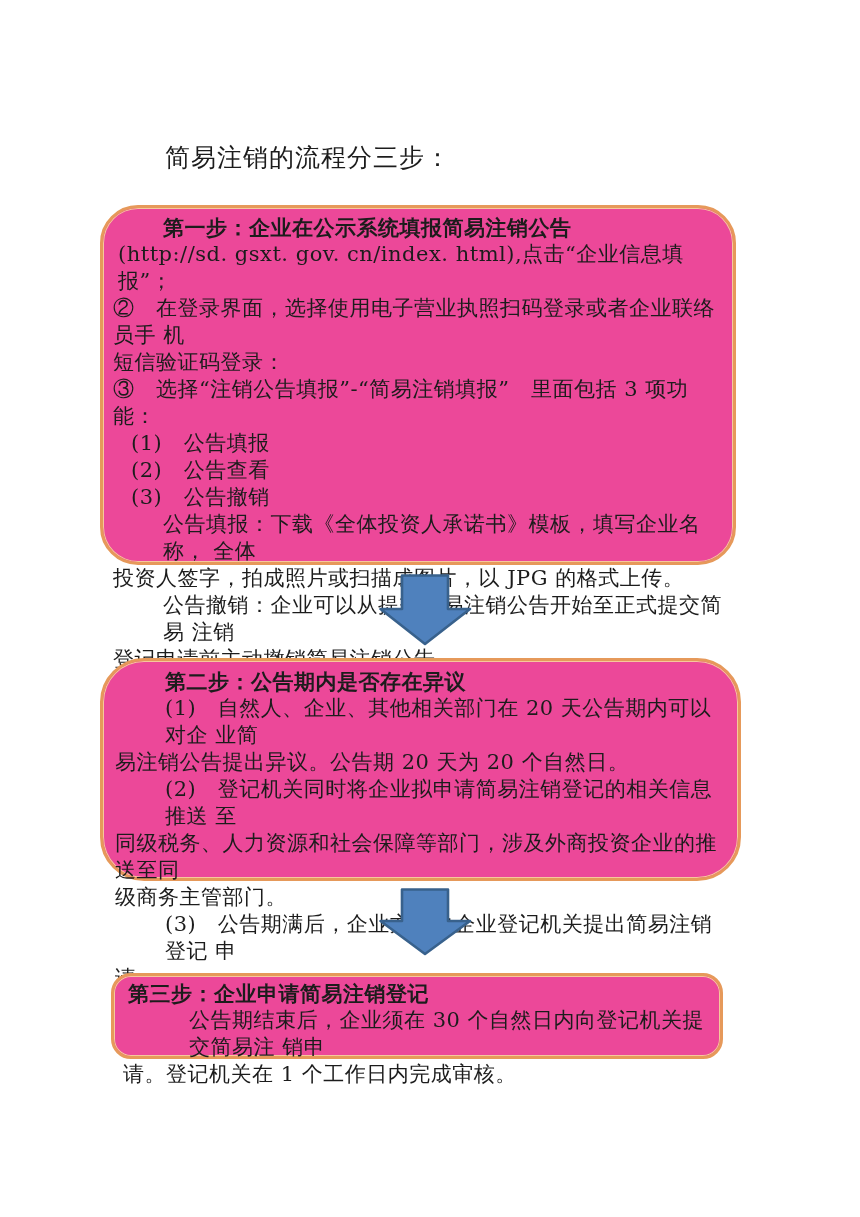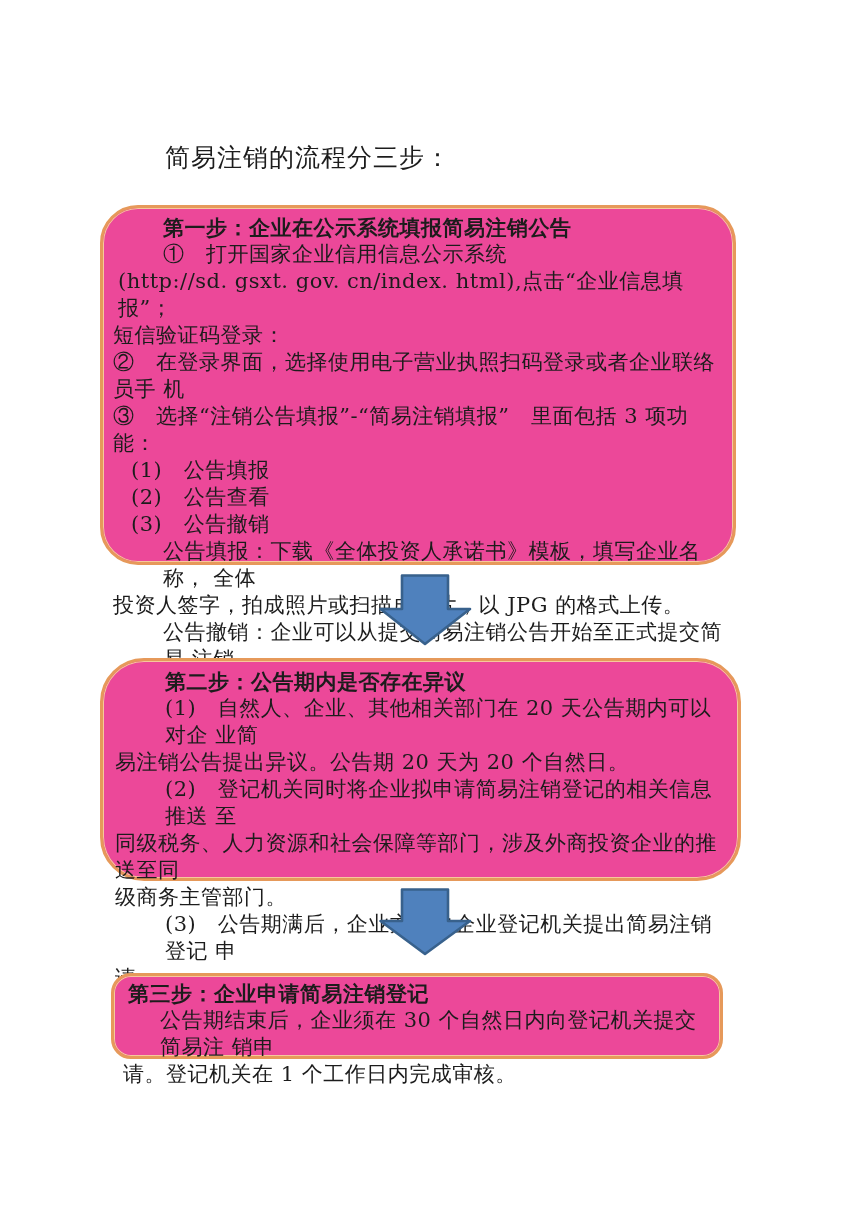--- a/index.html
+++ b/index.html
@@ -27,38 +27,37 @@
   .line{
     font-size:21px;line-height:27px;
     white-space:pre-wrap;
     letter-spacing:0.5px;
   }
   .bold{font-weight:700;}
   .ind-xs{margin-left:5px;}
   .ind-md{margin-left:18px;}
   .ind-lg{margin-left:50px;}
   .ind-sm3{margin-left:5px;}
-  .ind-lg3{margin-left:37px;}
+  .ind-lg3{margin-left:66px;}
   .arrow{position:absolute;}
   .arrow1{left:379px;top:574px;}
   .arrow2{left:379px;top:888px;}
 </style>
 </head>
 <body>
 
 <div class="page">
 
   <h1 class="title">简易注销的流程分三步：</h1>
 
   <div class="box box1">
     <div class="line bold ind-lg">第一步：企业在公示系统填报简易注销公告</div>
-    <div class="line ind-lg">①　打开国家企业信用信息公示系统</div>
     <div class="line ind-xs">(http://sd. gsxt. gov. cn/index. html),点击“企业信息填报”；</div>
+    <div class="line">②　在登录界面，选择使用电子营业执照扫码登录或者企业联络员手 机</div>
     <div class="line">短信验证码登录：</div>
-    <div class="line">②　在登录界面，选择使用电子营业执照扫码登录或者企业联络员手 机</div>
     <div class="line">③　选择“注销公告填报”-“简易注销填报”　里面包括 3 项功能：</div>
     <div class="line ind-md">(1)　公告填报</div>
     <div class="line ind-md">(2)　公告查看</div>
     <div class="line ind-md">(3)　公告撤销</div>
     <div class="line ind-lg">公告填报：下载《全体投资人承诺书》模板，填写企业名称， 全体</div>
     <div class="line">投资人签字，拍成照片或扫描成图片，以 JPG 的格式上传。</div>
     <div class="line ind-lg">公告撤销：企业可以从提交简易注销公告开始至正式提交简易 注销</div>
     <div class="line">登记申请前主动撤销简易注销公告。</div>
   </div>
 

